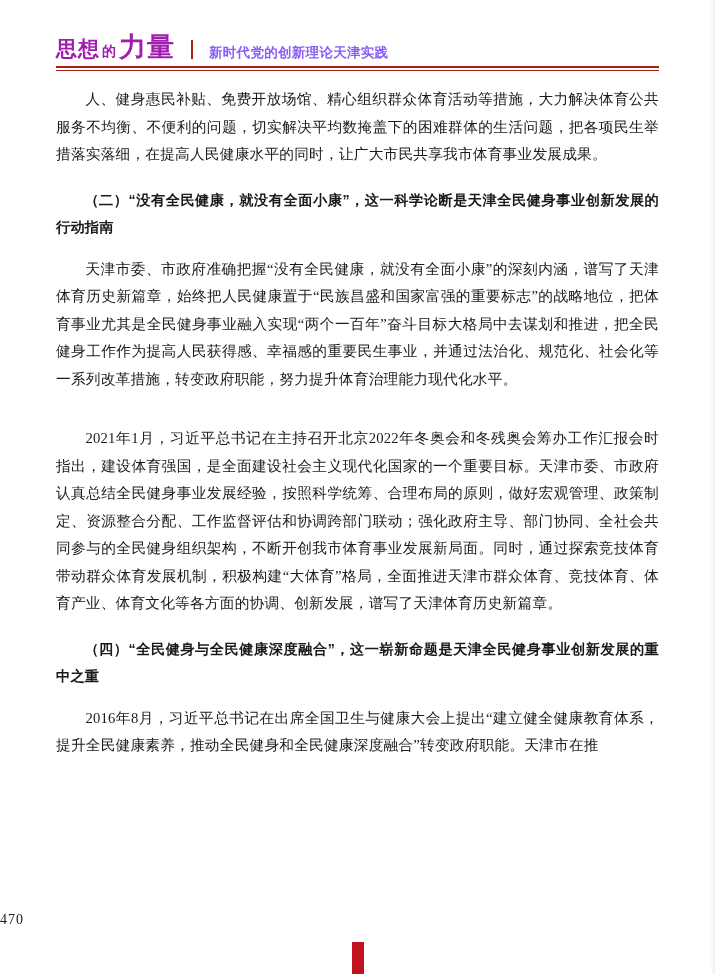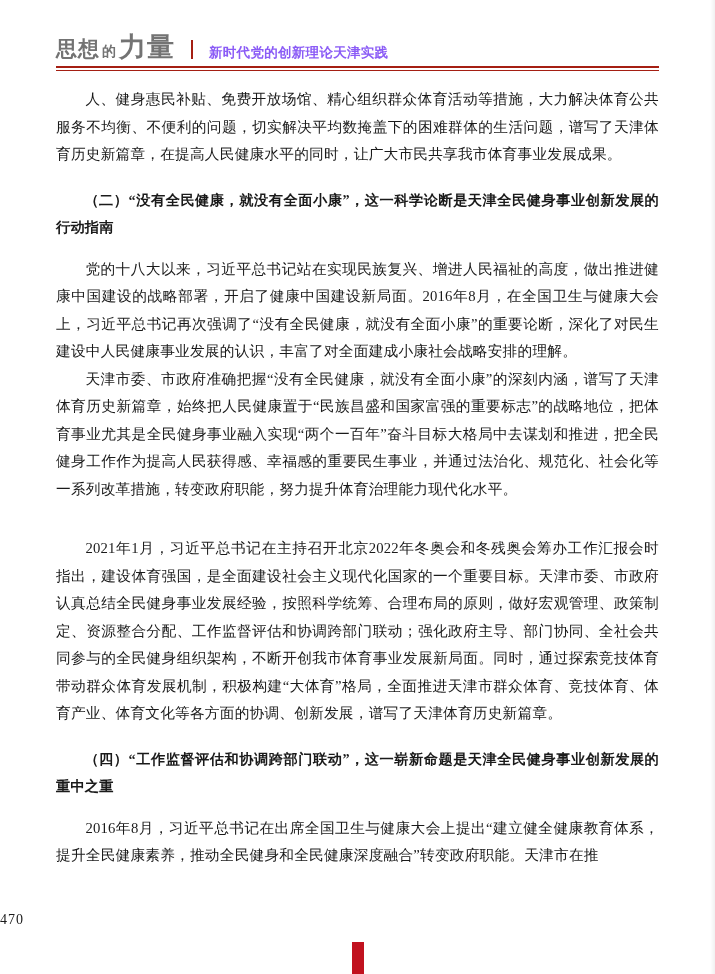--- a/index.html
+++ b/index.html
@@ -33,21 +33,21 @@
   .header-inner {
     display: flex;
     align-items: flex-end;
     gap: 9px;
     height: 34px;
   }
   .brand {
     display: flex;
     align-items: baseline;
     white-space: nowrap;
-    color: #737373;
+    color: #a21caf;
     font-family: "DejaVu Serif", serif;
     font-weight: bold;
     letter-spacing: 1px;
   }
   .brand-main {
     font-size: 21px;
     line-height: 1;
   }
   .brand-mid {
     font-size: 14px;
@@ -109,21 +109,21 @@
   p.indent {
     text-indent: 2em;
   }
   .gap-md { height: 14px; }
   .gap-lg { height: 18px; }
 
   .sec-head {
     font-size: 14.2px;
     line-height: 27.5px;
     font-weight: bold;
-    font-family: Liberation Serif, serif;
+    font-family: Liberation Sans, sans-serif;
     text-indent: 2em;
     text-align: justify;
     letter-spacing: 0.2px;
     margin: 0;
   }
 
   
   .footer {
     position: absolute;
     left: 0;
@@ -176,41 +176,40 @@
       </div>
       <div class="brand-bar"></div>
       <div class="subtitle">新时代党的创新理论天津实践</div>
     </div>
     <div class="header-rule"></div>
     <div class="header-rule-thin"></div>
   </div>
 
   <div class="content">
 
-    <p class="indent">人、健身惠民补贴、免费开放场馆、精心组织群众体育活动等措施，大力解决体育公共服务不均衡、不便利的问题，切实解决平均数掩盖下的困难群体的生活问题，谱写了天津体育历史新篇章，在提高人民健康水平的同时，让广大市民共享我市体育事业发展成果。</p>
+    <p class="indent">人、健身惠民补贴、免费开放场馆、精心组织群众体育活动等措施，大力解决体育公共服务不均衡、不便利的问题，切实解决平均数掩盖下的困难群体的生活问题，把各项民生举措落实落细，在提高人民健康水平的同时，让广大市民共享我市体育事业发展成果。</p>
 
     <div class="gap-lg"></div>
 
     <p class="sec-head">（二）“没有全民健康，就没有全面小康”，这一科学论断是天津全民健身事业创新发展的行动指南</p>
 
     <div class="gap-md"></div>
 
-    <p class="indent">党的十八大以来，习近平总书记站在实现民族复兴、增进人民福祉的高度，做出推进健康中国建设的战略部署，开启了健康中国建设新局面。2016年8月，在全国卫生与健康大会上，习近平总书记再次强调了“没有全民健康，就没有全面小康”的重要论断，深化了对民生建设中人民健康事业发展的认识，丰富了对全面建成小康社会战略安排的理解。</p>
     <p class="indent">天津市委、市政府准确把握“没有全民健康，就没有全面小康”的深刻内涵，谱写了天津体育历史新篇章，始终把人民健康置于“民族昌盛和国家富强的重要标志”的战略地位，把体育事业尤其是全民健身事业融入实现“两个一百年”奋斗目标大格局中去谋划和推进，把全民健身工作作为提高人民获得感、幸福感的重要民生事业，并通过法治化、规范化、社会化等一系列改革措施，转变政府职能，努力提升体育治理能力现代化水平。</p>
 
     <div class="gap-lg"></div>
 
 
     <div class="gap-md"></div>
 
     <p class="indent">2021年1月，习近平总书记在主持召开北京2022年冬奥会和冬残奥会筹办工作汇报会时指出，建设体育强国，是全面建设社会主义现代化国家的一个重要目标。天津市委、市政府认真总结全民健身事业发展经验，按照科学统筹、合理布局的原则，做好宏观管理、政策制定、资源整合分配、工作监督评估和协调跨部门联动；强化政府主导、部门协同、全社会共同参与的全民健身组织架构，不断开创我市体育事业发展新局面。同时，通过探索竞技体育带动群众体育发展机制，积极构建“大体育”格局，全面推进天津市群众体育、竞技体育、体育产业、体育文化等各方面的协调、创新发展，谱写了天津体育历史新篇章。</p>
 
     <div class="gap-lg"></div>
 
-    <p class="sec-head">（四）“工作监督评估和协调跨部门联动”，这一崭新命题是天津全民健身事业创新发展的重中之重</p>
+    <p class="sec-head">（四）“全民健身与全民健康深度融合”，这一崭新命题是天津全民健身事业创新发展的重中之重</p>
 
     <div class="gap-md"></div>
 
     <p class="indent">2016年8月，习近平总书记在出席全国卫生与健康大会上提出“建立健全健康教育体系，提升全民健康素养，推动全民健身和全民健康深度融合”转变政府职能。天津市在推</p>
 
   </div>
 
   <div class="footer">
     <div class="page-number">470</div>
     <div class="footer-tab"></div>

